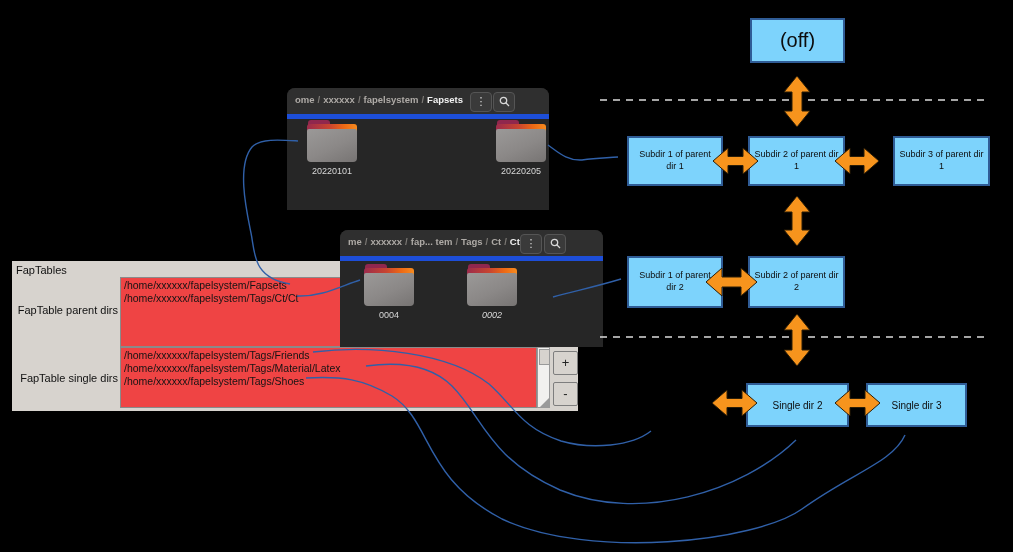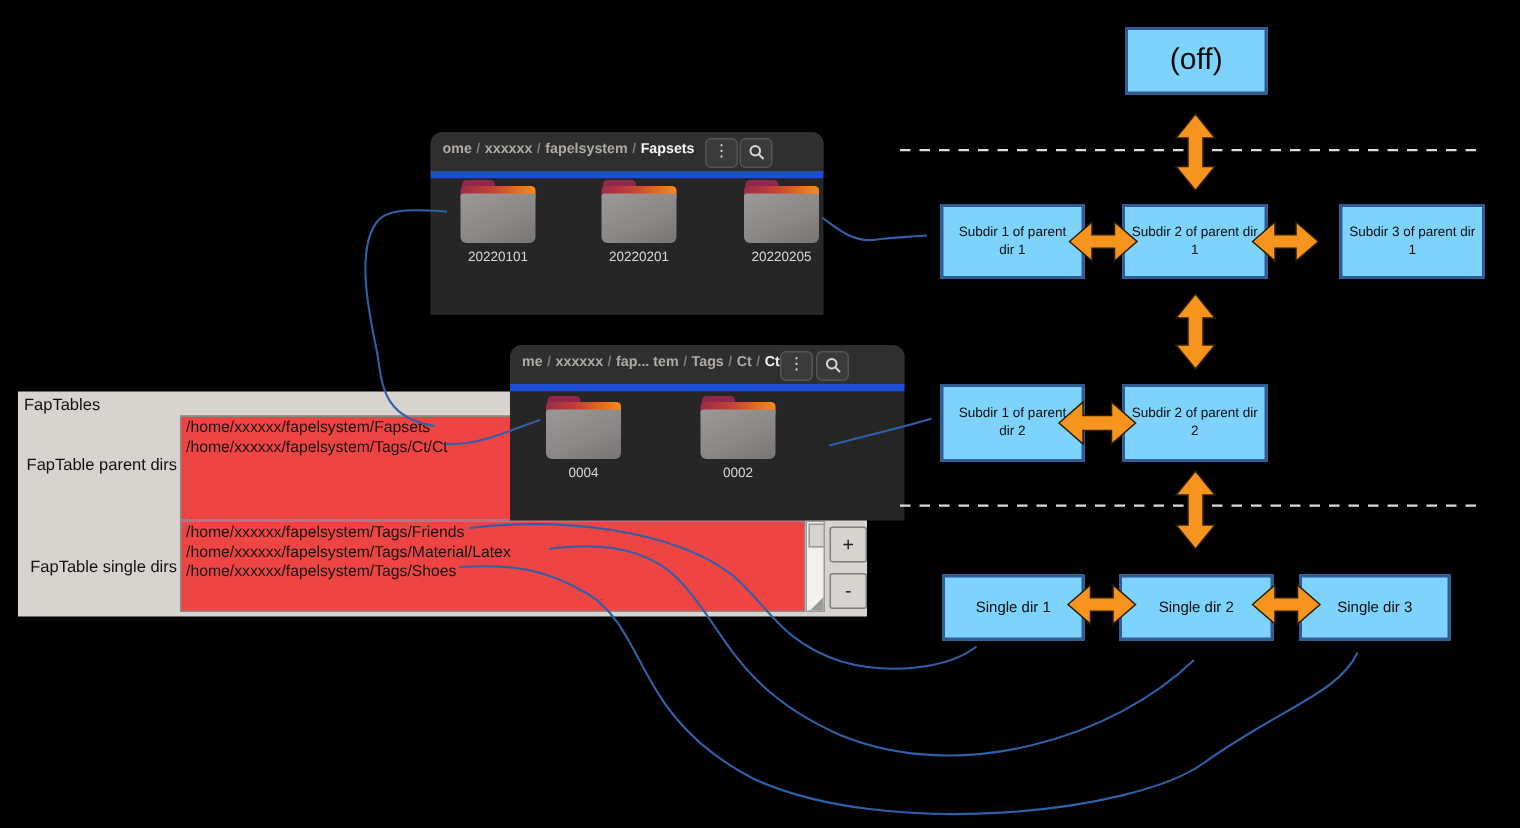--- a/index.html
+++ b/index.html
@@ -91,28 +91,20 @@
       </div>
     </div>
     <div class="folder" style="left:19px;top:32px;">
       <div class="folder-icon">
           <div class="ftab"></div>
           <div class="fstrip"></div>
           <div class="fbody"></div>
         </div>
       <div class="flabel">20220101</div>
     </div>
-    <div class="folder" style="left:113px;top:32px;">
-      <div class="folder-icon">
-          <div class="ftab"></div>
-          <div class="fstrip"></div>
-          <div class="fbody"></div>
-        </div>
-      <div class="flabel">20220201</div>
-    </div>
     <div class="folder" style="left:208px;top:32px;">
       <div class="folder-icon">
           <div class="ftab"></div>
           <div class="fstrip"></div>
           <div class="fbody"></div>
         </div>
       <div class="flabel">20220205</div>
     </div>
   </div>
 
@@ -130,40 +122,39 @@
       </div>
     </div>
     <div class="folder" style="left:23px;top:34px;">
       <div class="folder-icon">
           <div class="ftab"></div>
           <div class="fstrip"></div>
           <div class="fbody"></div>
         </div>
       <div class="flabel">0004</div>
     </div>
-    <div class="folder" style="left:126px;top:34px;">
+    <div class="folder" style="left:126px;top:34px;font-style:italic;">
       <div class="folder-icon">
           <div class="ftab"></div>
           <div class="fstrip"></div>
           <div class="fbody"></div>
         </div>
       <div class="flabel">0002</div>
     </div>
   </div>
 
   <div class="bluebox bb-off" style="left:750px;top:18px;width:95px;height:45px;">(off)</div>
 
   <div class="bluebox bb-small" style="left:627px;top:136px;width:96px;height:50px;">Subdir 1 of parent dir 1</div>
   <div class="bluebox bb-small" style="left:748px;top:136px;width:97px;height:50px;">Subdir 2 of parent dir 1</div>
   <div class="bluebox bb-small" style="left:869px;top:136px;width:97px;height:50px;margin-left:24px;">Subdir 3 of parent dir 1</div>
 
   <div class="bluebox bb-small" style="left:627px;top:256px;width:96px;height:52px;">Subdir 1 of parent dir 2</div>
   <div class="bluebox bb-small" style="left:748px;top:256px;width:97px;height:52px;">Subdir 2 of parent dir 2</div>
 
-  <div class="bluebox bb-mid" style="left:628px;top:383px;width:95px;height:44px;">Single dir 1</div>
   <div class="bluebox bb-mid" style="left:746px;top:383px;width:103px;height:44px;">Single dir 2</div>
   <div class="bluebox bb-mid" style="left:866px;top:383px;width:101px;height:44px;">Single dir 3</div>
 
   <svg id="overlay" width="1013" height="552">
 
     <line x1="600" y1="100" x2="987" y2="100" stroke-width="1.5" stroke-dasharray="7,6" stroke="#dcdcdc"></line>
     <line x1="600" y1="337" x2="987" y2="337" stroke-width="1.5" stroke-dasharray="7,6" stroke="#dcdcdc"></line>
 
     <polygon points="797,76 810,92 802,92 802,111 810,111 797,127 784,111 792,111 792,92 784,92" fill="#f7941d"></polygon>
     <polygon points="797,196 810,212 802,212 802,230 810,230 797,246 784,230 792,230 792,212 784,212" fill="#f7941d"></polygon>

